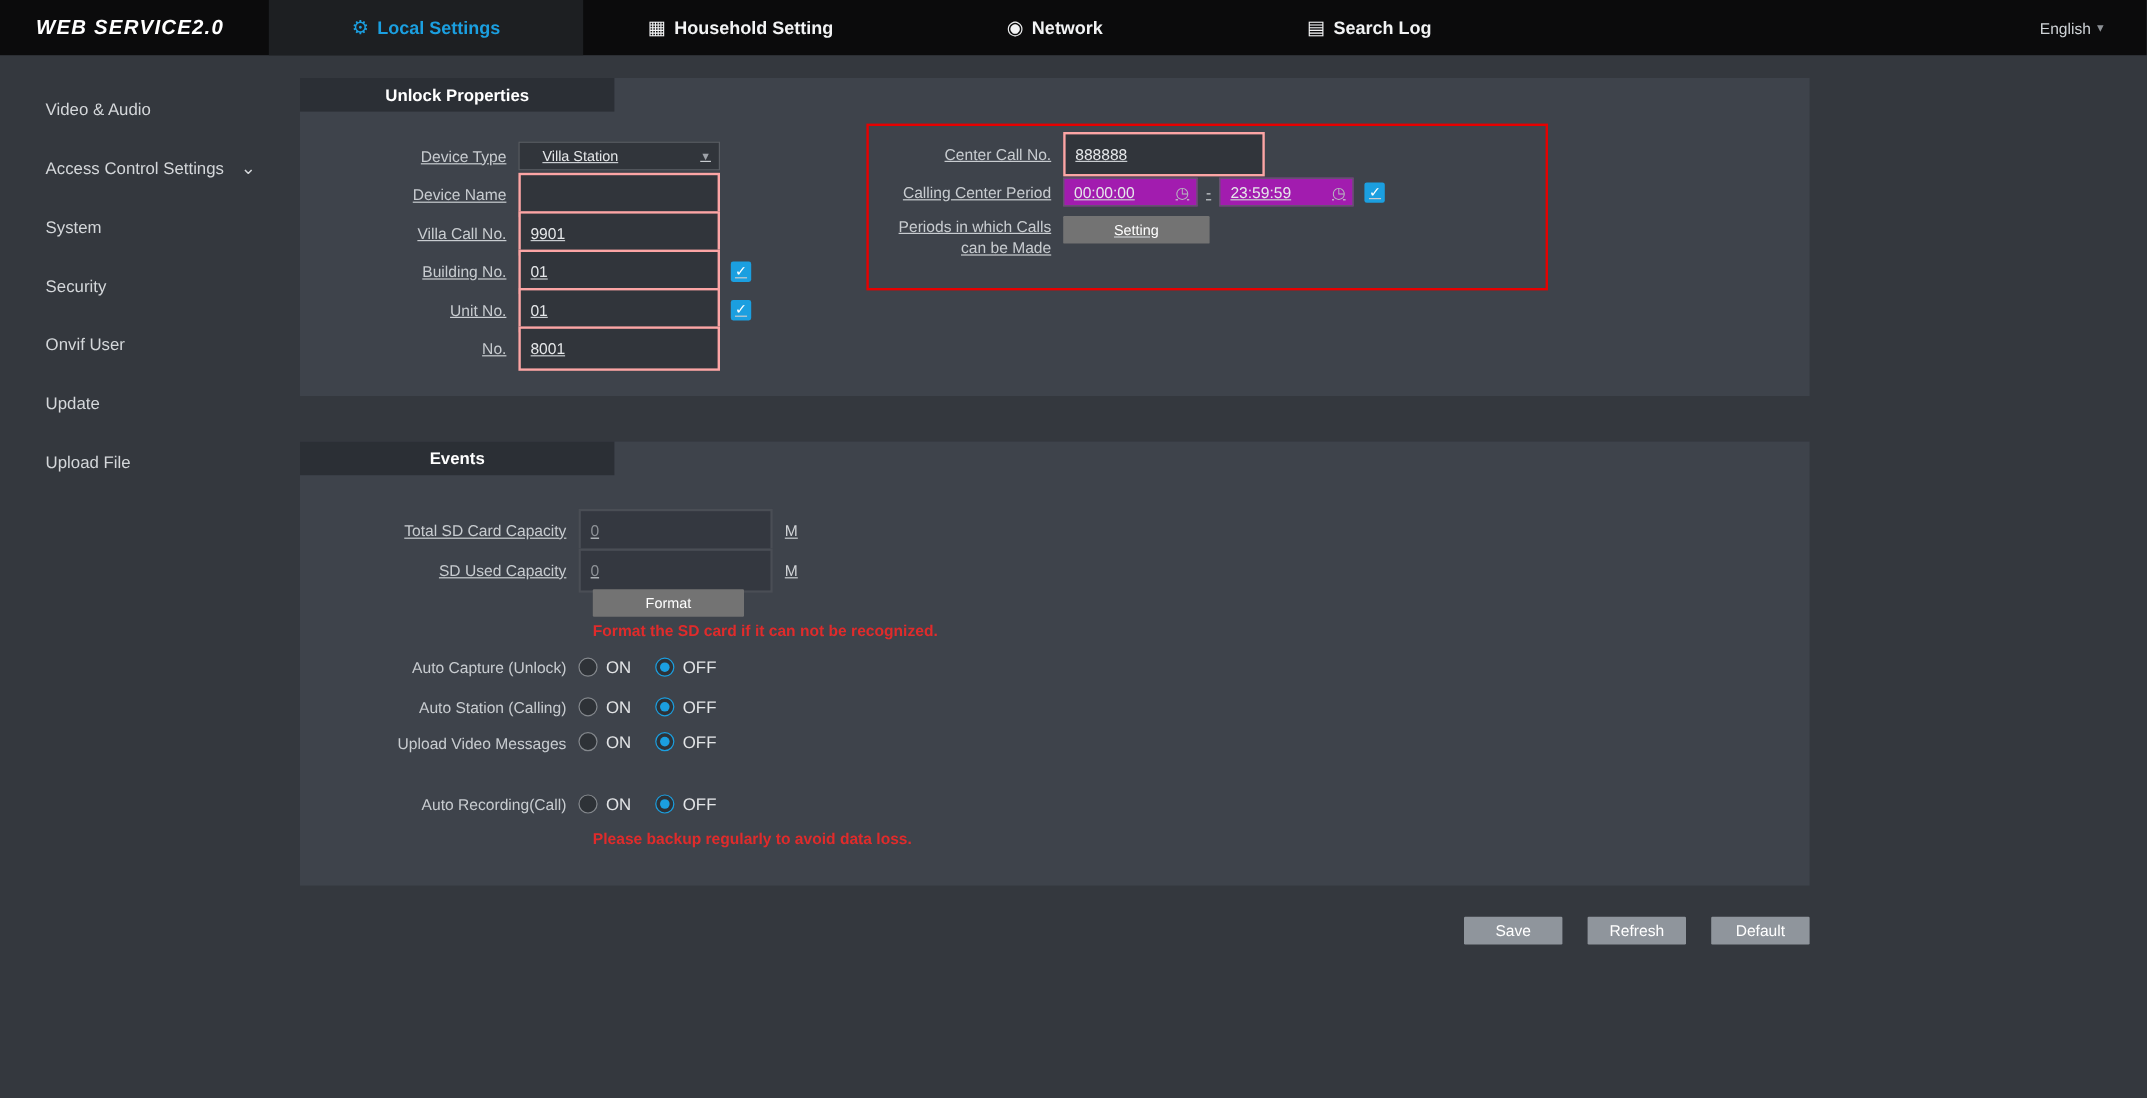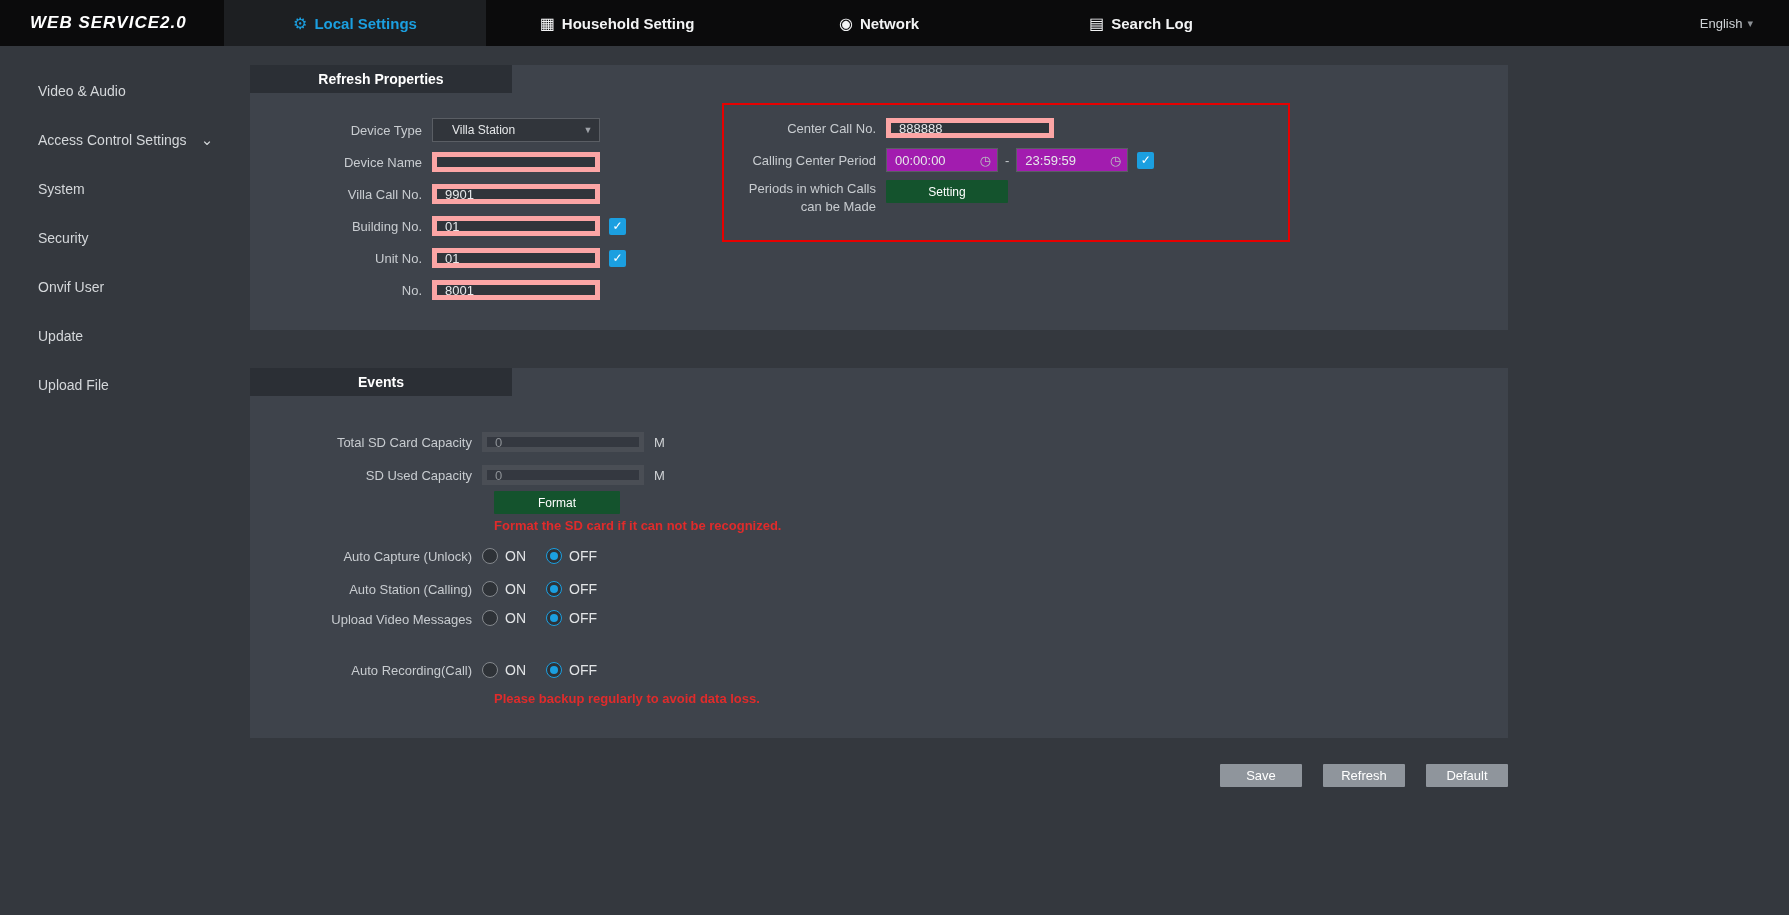--- a/index.html
+++ b/index.html
@@ -34,23 +34,23 @@
 
   
   .panel { position:absolute; background:#3e434b; }
   .panel-1 { left:250px; top:65px; width:1258px; height:265px; }
   .panel-2 { left:250px; top:368px; width:1258px; height:370px; }
   .panel-tab { position:absolute; top:0; left:0; width:262px; height:28px;
     background:#2b2f35; color:#ffffff; font-weight:bold; font-size:14px;
     display:flex; align-items:center; justify-content:center; }
 
   .form-col { position:absolute; left:12px; top:53px; }
-  .form-row { display:flex; align-items:center; height:24px; margin-bottom:8px; }
+  .form-row { display:flex; align-items:center; height:24px; margin-bottom:8px;text-decoration:underline; }
   .f-label { width:160px; text-align:right; margin-right:10px; font-size:13px; color:#c8ccd0; }
-  .input { width:168px; height:20px; background:#31353b; border:5px solid #fca5a5;
+  .input { width:168px; height:37px; background:#31353b; border:2px solid #fca5a5;
     color:#e6e8ea; font-size:13px; padding:0 8px; font-family:"Liberation Sans", sans-serif; }
   .input:disabled { background:#343840; border-color:#4a4e55; color:#8d9196; }
 
   .select { width:168px; height:24px; background:#31353b; border:1px solid #5a5e64;
     display:flex; align-items:center; cursor:pointer; }
   .select .sel-val { flex:1; padding-left:19px; font-size:12px; color:#e6e8ea; }
   .select .sel-arrow { width:22px; text-align:center; font-size:9px; color:#9ea2a8; }
 
   .checkbox { width:17px; height:17px; background:#1b9fe0; border-radius:2px;
     color:#ffffff; font-size:12px; line-height:17px; text-align:center;
@@ -58,21 +58,21 @@
 
   
   .center-group { position:absolute; left:472px; top:38px; width:568px; height:139px;
     border:2px solid #e60000; padding:11px 0 0 4px; }
   .center-group .f-label { width:148px; }
   .time-input { width:112px; height:24px; background:#a21caf; border:1px solid #5a5e64;
     display:flex; align-items:center; cursor:text; }
   .time-input .t-val { flex:1; padding-left:8px; font-size:13px; color:#e6e8ea; }
   .time-input .t-clock { padding-right:6px; font-size:13px; color:#b8bcc0; }
   .dash { margin:0 7px; color:#c8ccd0; font-size:13px; }
-  .btn-gray { height:23px; background:#14532d; border:none; color:#ffffff;
+  .btn-gray { height:23px; background:#737373; border:none; color:#ffffff;
     font-size:12px; cursor:pointer; border-radius:1px; font-family:"Liberation Sans", sans-serif; }
   .setting-btn { width:122px; }
   .row-top { align-items:flex-start; height:auto; }
   .row-top .f-label { line-height:18px; }
 
   
   .events-col { position:absolute; left:12px; top:62px; }
   .events-col .f-label { width:210px; }
   .ev-input { width:162px; }
   .unit { margin-left:10px; font-size:13px; color:#d0d3d6; }
@@ -145,21 +145,21 @@
   </div>
   <div class="side-item">
     <span>Update</span>
   </div>
   <div class="side-item">
     <span>Upload File</span>
   </div>
 </div>
 
 <div class="panel panel-1">
-  <div class="panel-tab">Refresh Properties</div>
+  <div class="panel-tab">Unlock Properties</div>
 
   <div class="form-col">
     <div class="form-row">
       <span class="f-label">Device Type</span>
       <div class="select">
         <span class="sel-val">Villa Station</span>
         <span class="sel-arrow">▼</span>
       </div>
     </div>
     <div class="form-row">

